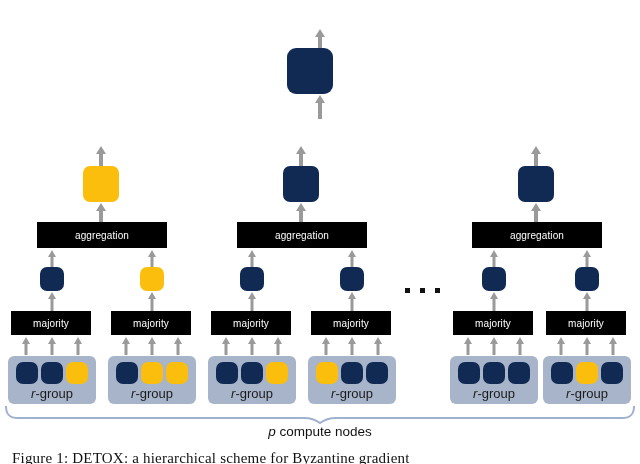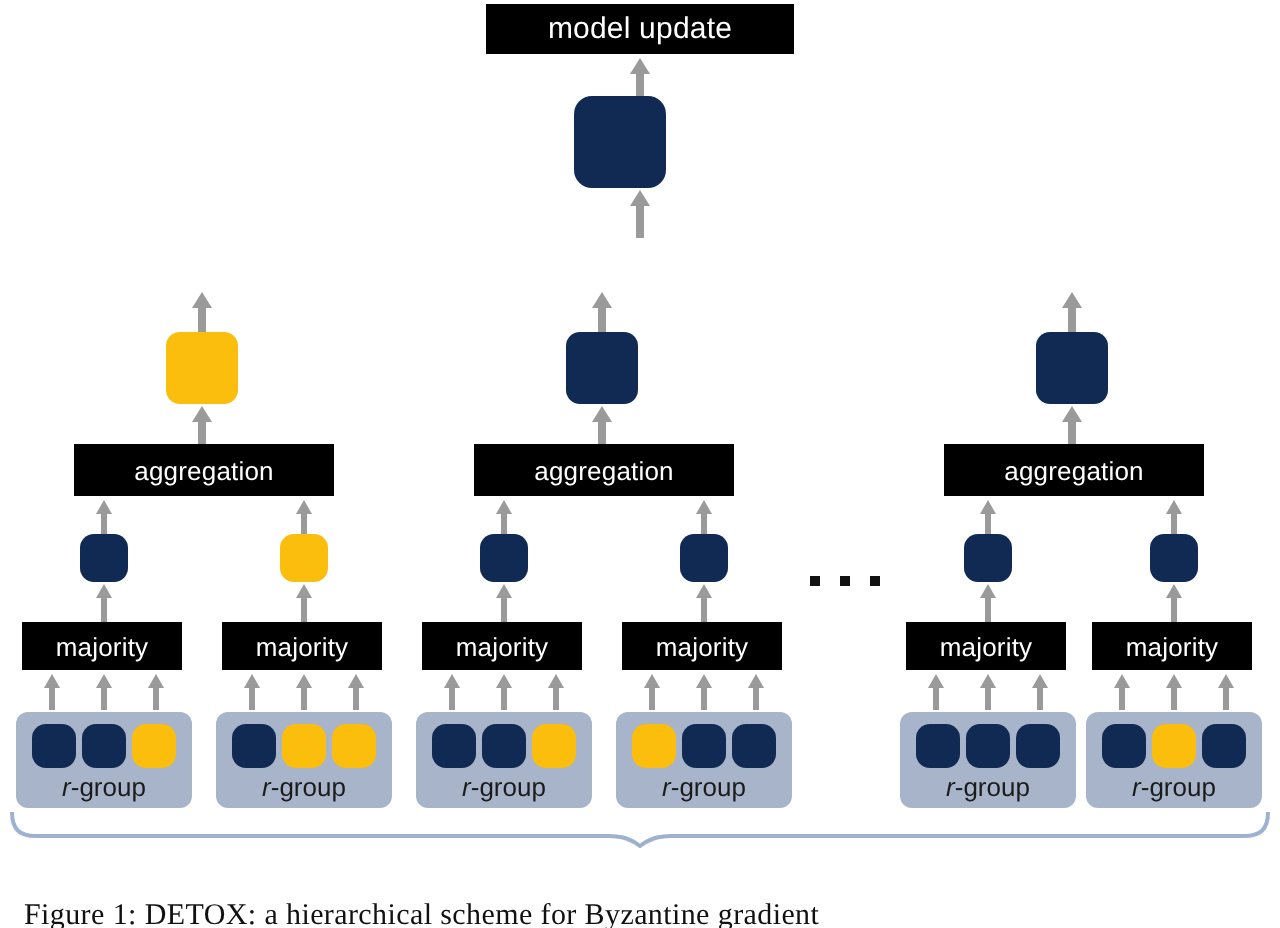--- a/index.html
+++ b/index.html
@@ -16,21 +16,21 @@
   .blackbox{
     position:absolute;
     background:#000000;
     color:#ffffff;
     display:flex;align-items:center;justify-content:center;
     font-size:15px;
     letter-spacing:.1px;
     white-space:nowrap;
     box-sizing:border-box;
   }
-  .blackbox.small{font-size:13px;}
+  .blackbox.small{font-size:10px;}
 
   
   .sq{
     position:absolute;
     border-radius:7px;
     box-sizing:border-box;
   }
   .sq.navy{background:#102a54;}
   .sq.gold{background:#fbbe0c;}
   .sq.big{border-radius:9px;}
@@ -89,21 +89,20 @@
     color:#111;
     white-space:nowrap;
     letter-spacing:.2px;
   }
 </style>
 </head>
 <body>
 
 <div id="stage">
 
-  <div class="blackbox" style="left:243px;top:2px;width:154px;height:25px;">model update</div>
 
   <div class="arrow" style="left:314px;top:29px;width:12px;height:20px;">
     <div class="head" style="top:0;"></div>
     <div class="shaft" style="top:7px;height:13px;"></div>
   </div>
 
   <div class="sq navy big" style="left:287px;top:48px;width:46px;height:46px;"></div>
 
   <div class="arrow" style="left:314px;top:95px;width:12px;height:24px;">
     <div class="head" style="top:0;"></div>
@@ -334,16 +333,17 @@
     <div class="sq navy" style="left:58px;top:6px;width:22px;height:22px;"></div>
     <div class="rlabel"><i>r</i><span>-group</span></div>
   </div>
 
   <div class="brace" style="left:4px;top:404px;width:632px;height:20px;">
     <svg width="632" height="20" viewBox="0 0 632 20" xmlns="http://www.w3.org/2000/svg">
       <path d="M2,2 C2,11 6,14 14,14 L300,14 C308,14 312,16 316,19 C320,16 324,14 332,14 L618,14 C626,14 630,11 630,2" fill="none" stroke="#9fb1d0" stroke-width="2"></path>
     </svg>
   </div>
 
+  <div class="pnodes" style="left:0px;top:424px;width:640px;"><i>p</i><span> compute nodes</span></div>
 
   <div class="figcaption" style="left:12px;top:450px;width:620px;">Figure 1: DETOX: a hierarchical scheme for Byzantine gradient</div>
 
 </div>
 
 </body></html>

